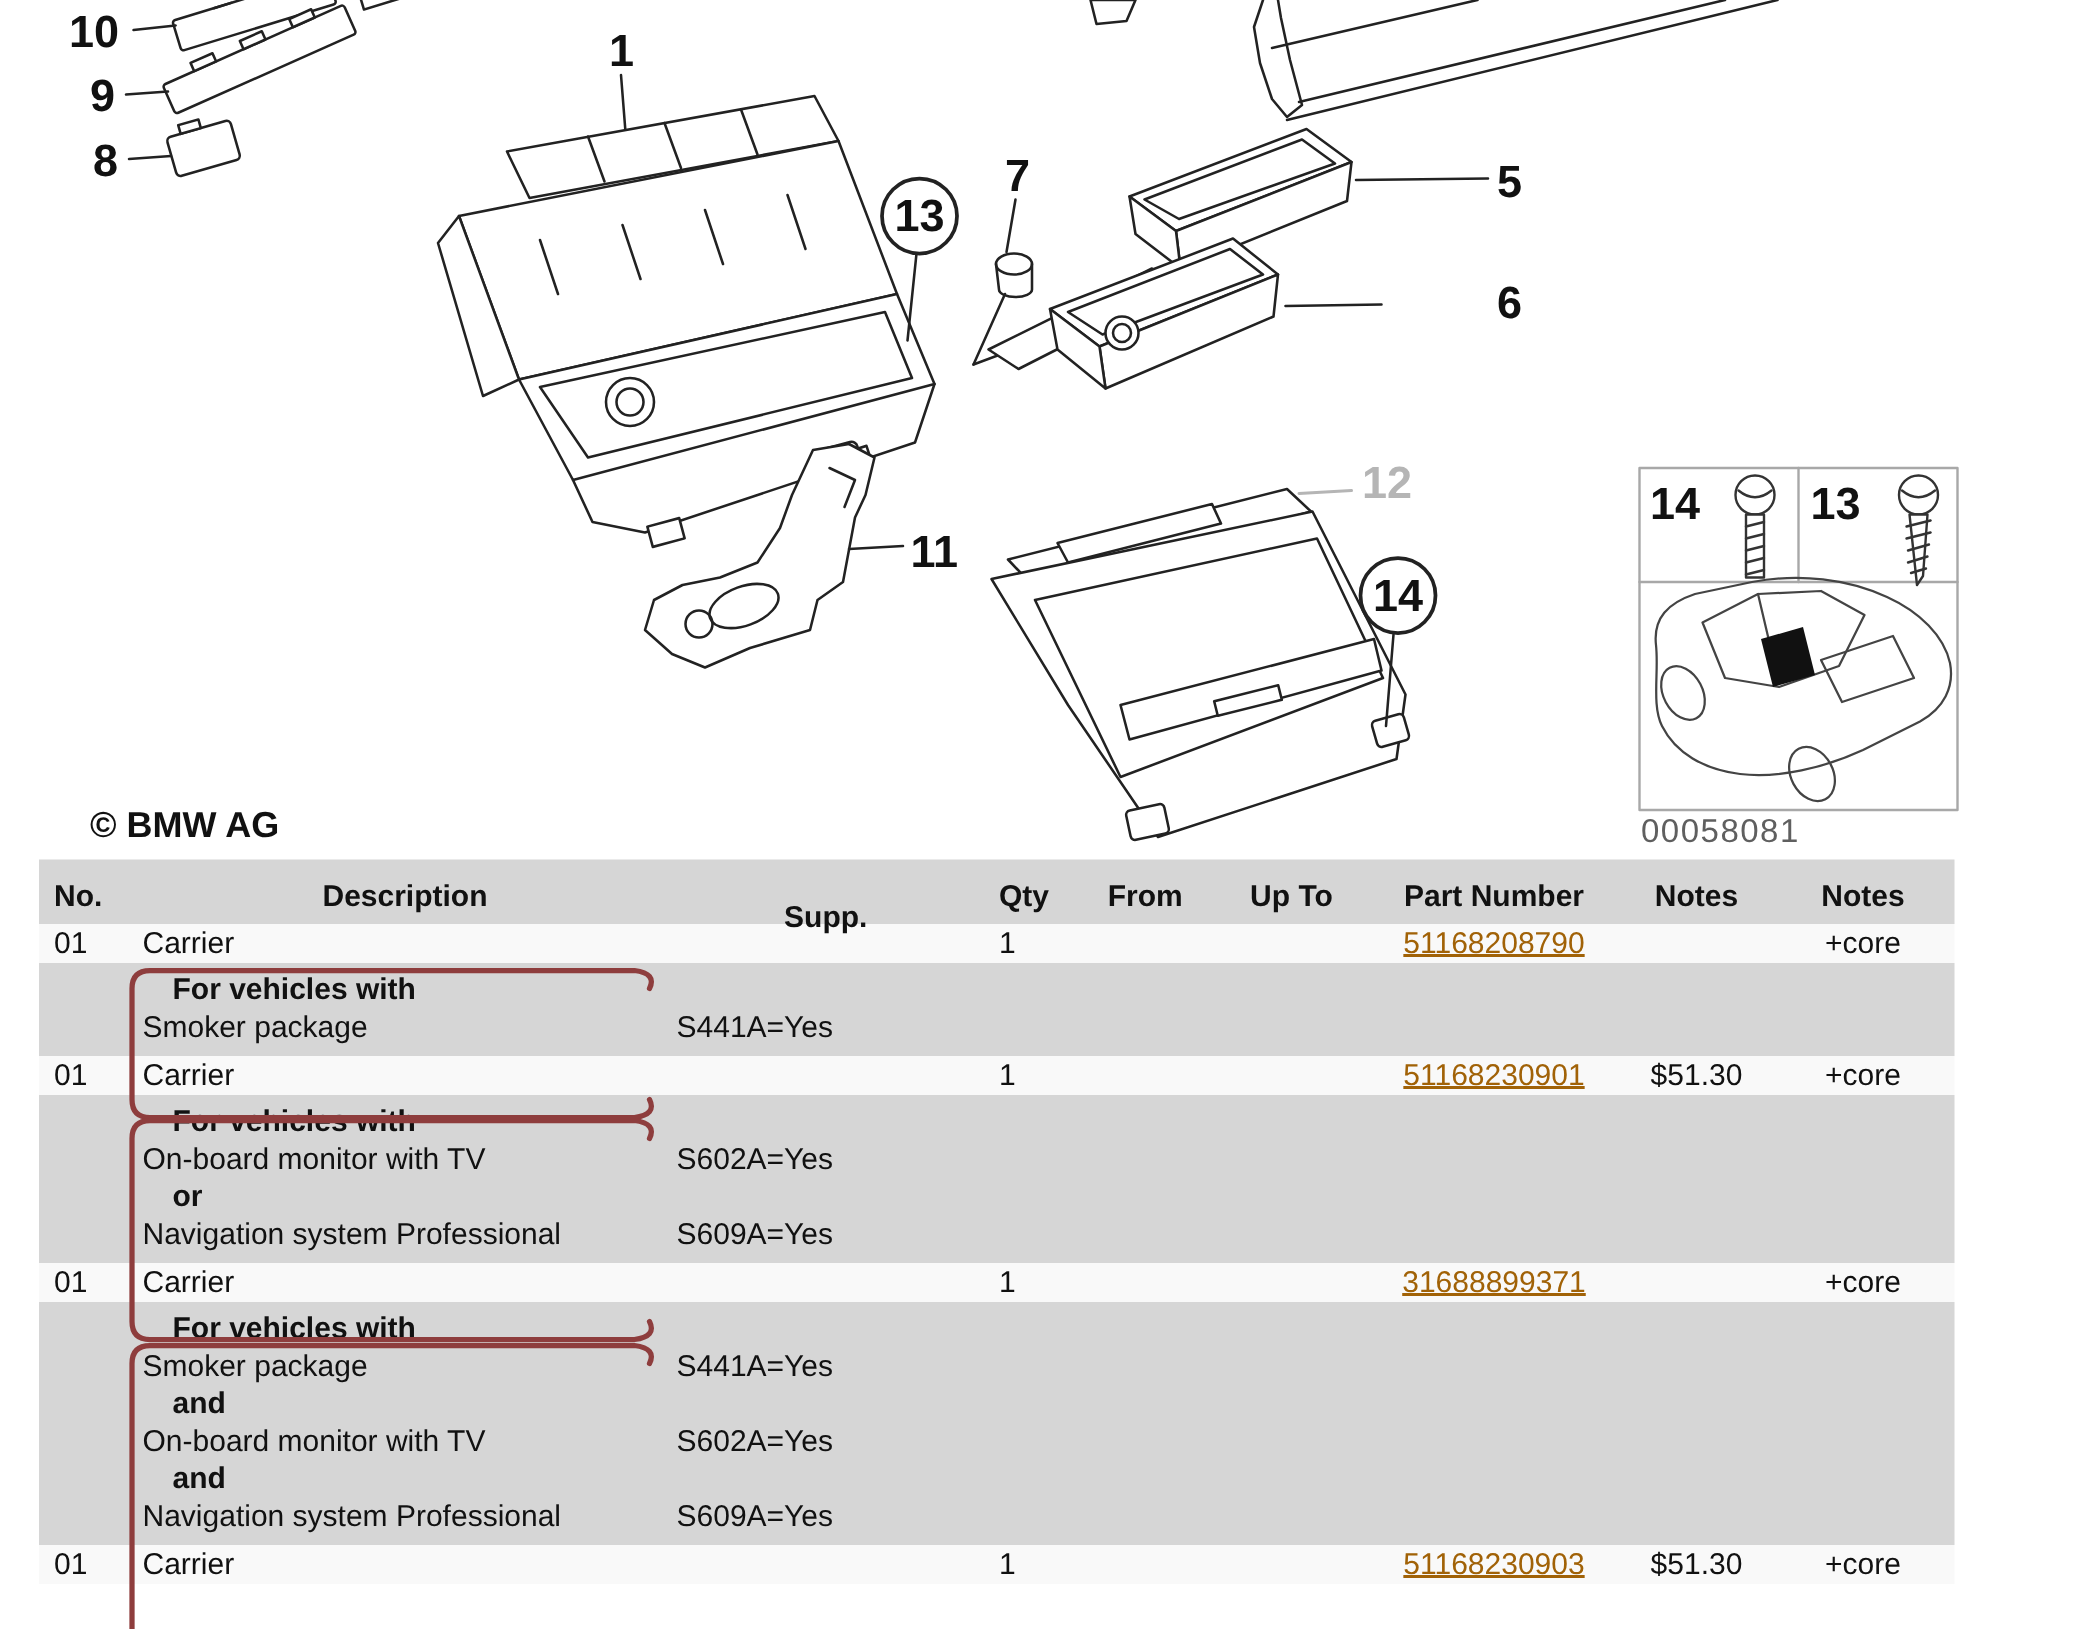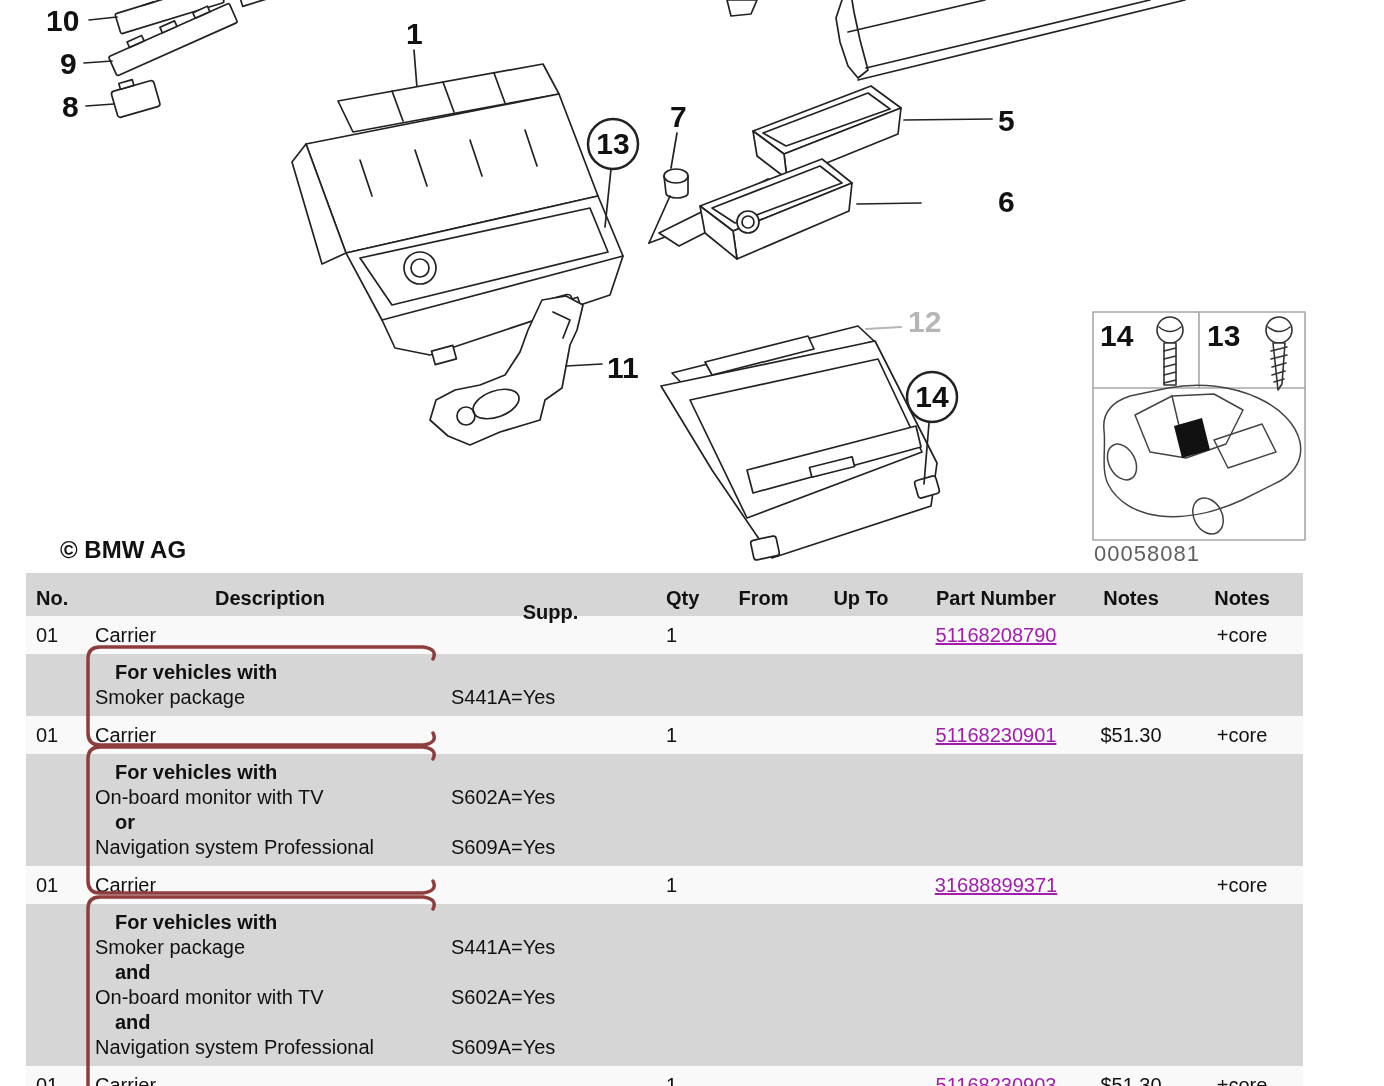--- a/index.html
+++ b/index.html
@@ -8,32 +8,32 @@
     font-family:"Liberation Sans", sans-serif;color:#111;
   }
   .page{position:relative;width:1384px;height:1086px;background:#fff;}
   .diagram-svg{position:absolute;left:0;top:0;}
   .brace-svg{position:absolute;left:0;top:0;pointer-events:none;}
 
   
   .parts-table{position:absolute;left:26px;top:573px;width:1277px;font-size:20px;}
   .trow{display:grid;grid-template-columns:60px 359px 211px 60px 95px 100px 170px 100px 122px;}
   .thead{background:#d6d6d6;font-weight:bold;height:43px;align-items:center;}
-  .part-row{height:38px;background:#f9f9f9;align-items:center;}
+  .part-row{height:26px;background:#f9f9f9;align-items:center;}
   .cond-row{background:#d6d6d6;padding:6px 0;align-items:start;}
   .c{white-space:nowrap;overflow:visible;}
   .c.no{padding-left:10px;}
   .c.desc{padding-left:9px;}
   .c.supp{padding-left:6px;}
   .c.qty{padding-left:10px;}
   .center{text-align:center;padding-left:0;}
   .thead .c.supp{text-align:center;padding-left:0;margin-top:28px;}
   .cline{height:25px;line-height:25px;}
   .bold{font-weight:bold;margin-left:20px;}
-  a.plink{color:#a21caf;text-decoration:underline;cursor:pointer;margin-top:44px;}
+  a.plink{color:#a16207;text-decoration:underline;cursor:pointer;margin-top:44px;}
 </style>
 </head>
 <body>
 
 <div class="page">
 
   <svg class="diagram-svg" width="1384" height="573" viewBox="0 0 1384 573">
     <g stroke="#222" stroke-width="1.7" fill="none" stroke-linejoin="round" stroke-linecap="round">
 
       <g>

